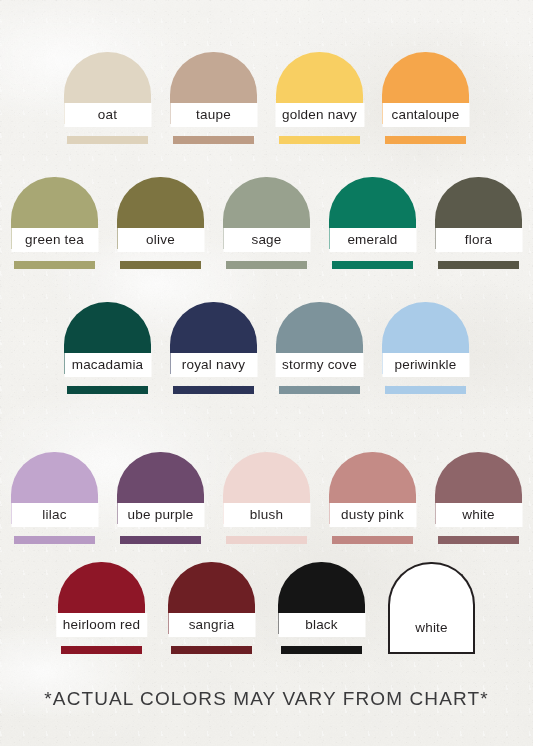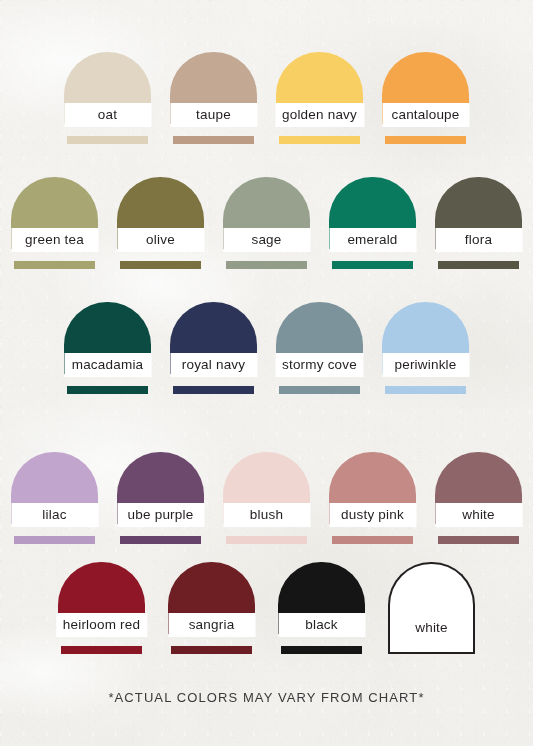--- a/index.html
+++ b/index.html
@@ -148,21 +148,21 @@
   
   #footer {
     position: absolute;
     left: 0;
     top: 688px;
     width: 533px;
     text-align: center;
   }
   #footer-text {
     font-family: "Liberation Sans", sans-serif;
-    font-size: 13px;
+    font-size: 19px;
     letter-spacing: 1.1px;
     color: #3a3a3c;
     font-weight: 400;
   }
 </style>
 </head>
 <body style="background-color: rgb(245, 244, 241);">
 
 <div id="paper-bg"></div>
 <svg id="paper-grain" xmlns="http://www.w3.org/2000/svg" width="533" height="746">

